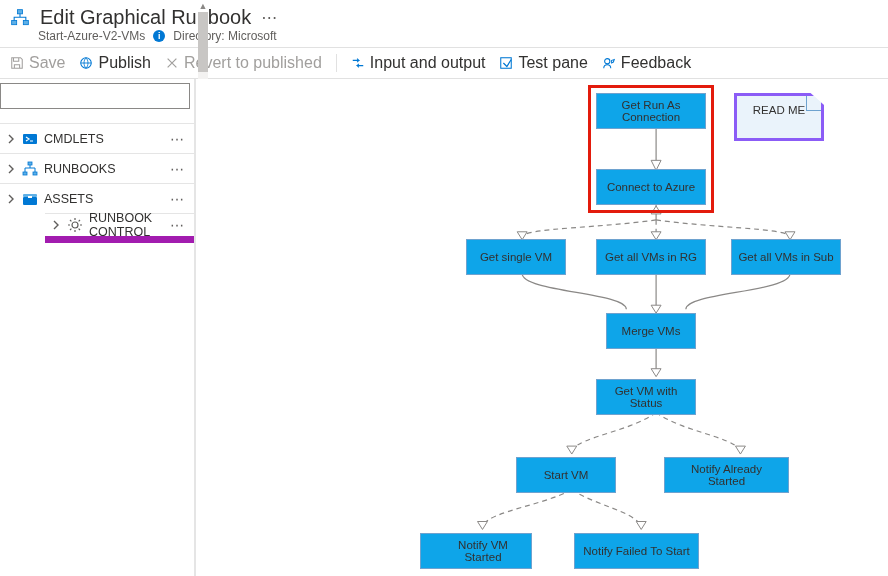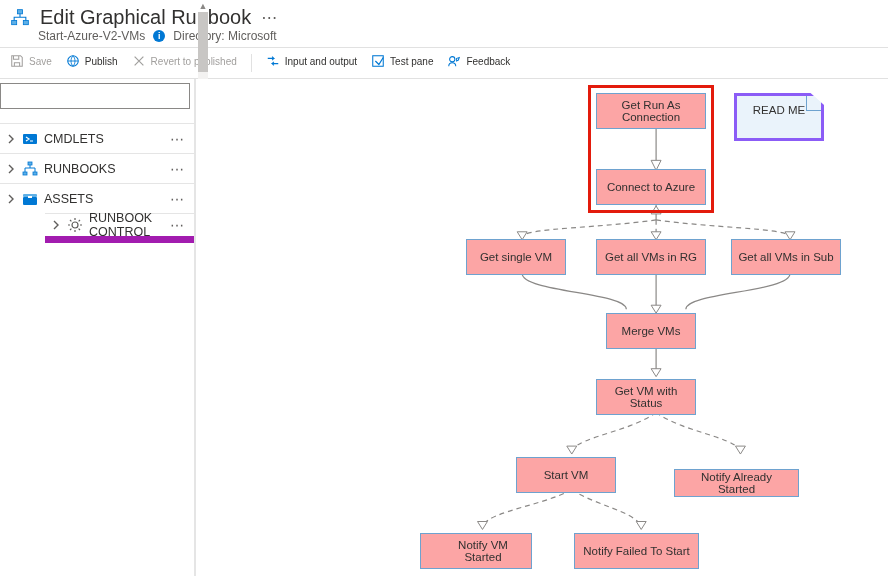--- a/index.html
+++ b/index.html
@@ -21,42 +21,42 @@
   .title-row { display: flex; align-items: center; gap: 10px; }
   .rb-icon { width: 20px; height: 20px; fill: #0078d4; }
   .title-text { font-size: 20px; color: #323130; }
   .title-more { color: #605e5c; font-size: 16px; letter-spacing: 2px; cursor: pointer; }
   .subtitle-row { display: flex; align-items: center; gap: 8px; padding-left: 28px; color: #605e5c; font-size: 12px; }
   .info-circle { width:12px;height:12px;border-radius:50%;background:#0078d4;color:#fff;display:flex;align-items:center;justify-content:center;font-size:9px;font-weight:bold; }
   .toolbar {
     display: flex; align-items: flex-start; gap: 14px;
     padding: 6px 10px;
     border-bottom: 1px solid #e1e1e1;
-    font-size: 10px;
+    font-size: 16px;
   }
   .tb-item { display: flex; align-items: center; gap: 5px; color: #323130; cursor: pointer; }
   .tb-item.disabled { color: #a19f9d; cursor: default; }
   .tb-icon { width:14px; height:14px; }
   .tb-sep { width:1px; height:18px; background:#e1e1e1; }
   .body { display: flex; height: calc(576px - 70px); }
   .sidebar { width: 196px; border-right: 2px solid #e5e5e5; display:flex; flex-direction:column; }
   .search-box { border:1px solid #8a8886; height:26px; margin:4px 0 14px 0; width:190px; background:#fff; }
   .acc-item { display:flex; align-items:center; border-top:1px solid #e5e5e5; height:30px; padding:0 6px; cursor:pointer; gap:6px; }
   .acc-item:last-of-type { border-bottom:7px solid #a21caf;margin-left:45px; }
   .chev { width:10px;height:10px;flex:0 0 auto; }
   .acc-icon { width:16px;height:16px;flex:0 0 auto; }
   .acc-label { flex:1 1 auto; font-size:12.5px; }
   .acc-more { color:#605e5c; letter-spacing:2px; font-size:14px; cursor:pointer; padding-right:2px; }
   .canvas { flex:1 1 auto; position:relative; overflow:hidden; background:#fff; }
   .scrollbar-v { position:absolute; left:198px; top:0; width:10px; height:100%; display:flex; flex-direction:column; align-items:center; }
   .sb-arrow { width:10px;height:12px;display:flex;align-items:center;justify-content:center;color:#8a8886;cursor:pointer;font-size:9px;}
   .sb-track { flex:1; width:10px; background:#f3f2f1; }
   .sb-thumb { width:10px; height:60px; background:#c8c6c4; margin-top:0; }
   .node {
-    position:absolute; background:#fca5a5; border:1px solid #6ea2cf;
+    position:absolute; background:#0ea5e9; border:1px solid #6ea2cf;
     font-size:11.5px; color:#323130; text-align:center; display:flex;
     align-items:center; justify-content:center; padding:2px 6px; cursor:pointer;
   }
   .readme {
     position:absolute; background:#eaf3fb; border:3px solid #8b5cf6;
     font-size:11.5px; color:#323130; display:flex; align-items:flex-start;
     justify-content:center; padding-top:8px; cursor:pointer;
     clip-path: polygon(0 0, 85% 0, 100% 25%, 100% 100%, 0 100%);
   }
   .readme::after {
@@ -236,18 +236,18 @@
     <div class="highlight-box" style="left:392px; top:6px; width:126px; height:128px;"></div>
 
     <div class="node" style="left:270px; top:160px; width:100px; height:36px;">Get single VM</div>
     <div class="node" style="left:400px; top:160px; width:110px; height:36px;">Get all VMs in RG</div>
     <div class="node" style="left:535px; top:160px; width:110px; height:36px;">Get all VMs in Sub</div>
 
     <div class="node" style="left:410px; top:234px; width:90px; height:36px;">Merge VMs</div>
     <div class="node" style="left:400px; top:300px; width:100px; height:36px;">Get VM with Status</div>
 
     <div class="node" style="left:320px; top:378px; width:100px; height:36px;">Start VM</div>
-    <div class="node" style="left:478px; top:378px; width:125px; height:28px;margin-top:12px;">Notify Already Started</div>
+    <div class="node" style="left:468px; top:378px; width:125px; height:36px;">Notify Already Started</div>
 
     <div class="node" style="left:224px; top:454px; width:112px; height:36px;padding-left:20px;">Notify VM Started</div>
     <div class="node" style="left:378px; top:454px; width:125px; height:36px;">Notify Failed To Start</div>
   </div>
 </div>
 
 </body></html>

